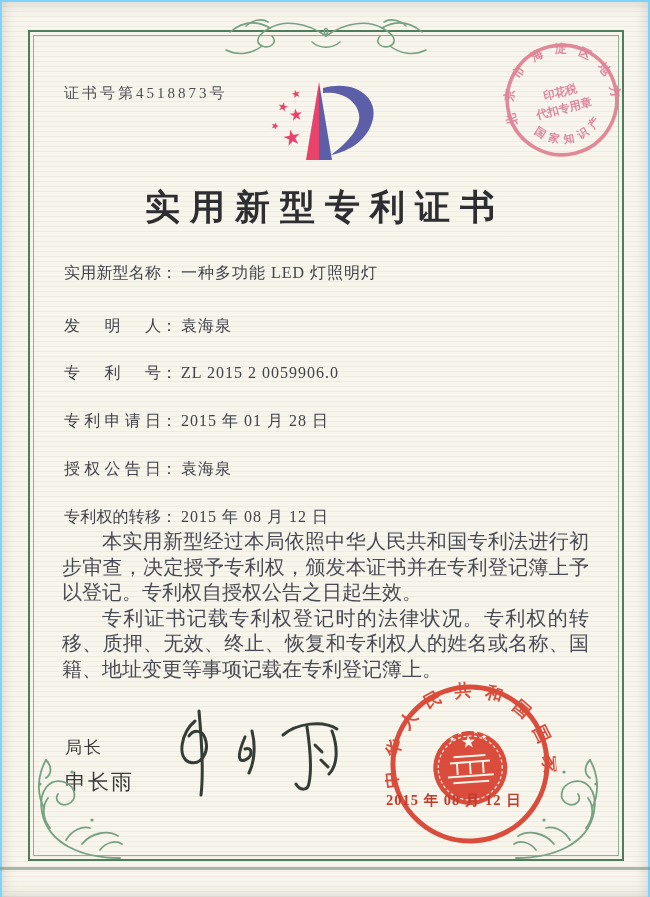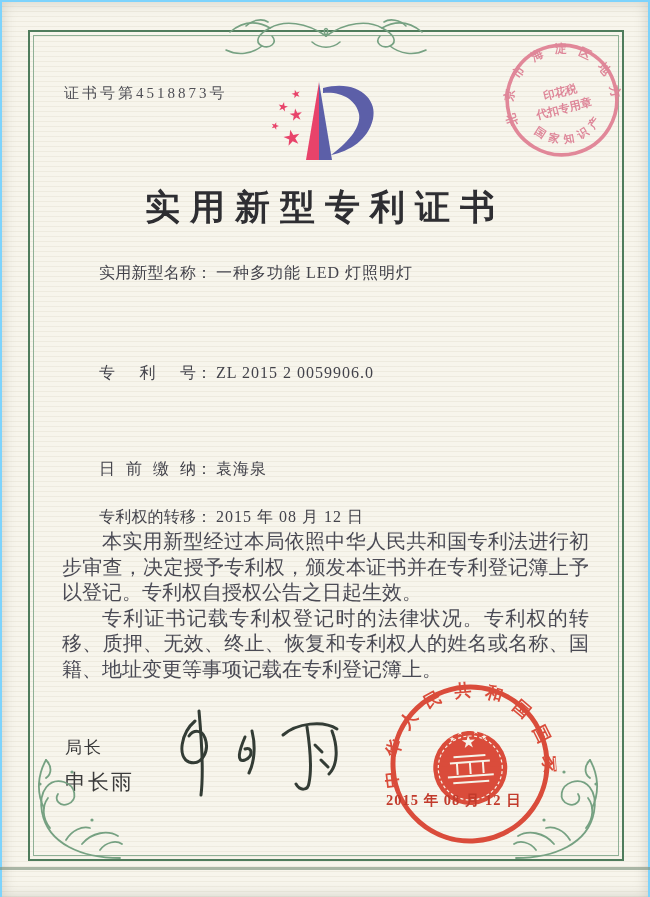--- a/index.html
+++ b/index.html
@@ -16,21 +16,21 @@
   #frame{position:absolute;left:28px;top:30px;width:592px;height:827px;
          border:2px solid var(--border-green,#4f7c5c);}
   #frame-inner{position:absolute;left:3px;top:3px;right:3px;bottom:3px;
          border:1px solid #8fb096;}
   .abs{position:absolute;}
   #cert-no{left:64px;top:84px;font-size:15px;letter-spacing:3px;color:#4f4f55;}
   #title{left:0;top:184px;width:650px;text-align:center;font-size:35px;font-weight:600;
          letter-spacing:10px;color:#2e2e32;}
   .field-row{left:64px;width:540px;font-size:16px;color:#43434b;}
   .f-label{display:inline-block;width:97px;text-align:justify;text-align-last:justify;
-           -moz-text-align-last:justify;vertical-align:top;margin-left:35px;}
+           -moz-text-align-last:justify;vertical-align:top;}
   .f-colon{display:inline-block;margin-right:4px;}
   .f-value{letter-spacing:1px;}
   #body-text{left:62px;top:529px;width:527px;font-size:20px;line-height:25.5px;
              color:#4a4a54;text-align:justify;}
   #body-text p{margin:0;text-indent:2em;}
   #signer-title{left:65px;top:736px;font-size:17px;color:#3a3a3a;
                 font-family:"Liberation Sans","DejaVu Sans",sans-serif;letter-spacing:2px;}
   #signer-name{left:65px;top:768px;font-size:21px;color:#3a3a3a;
                font-family:"Liberation Sans","DejaVu Sans",sans-serif;letter-spacing:2px;}
   #signature{left:165px;top:703px;width:200px;height:100px;z-index:3;}
@@ -135,25 +135,31 @@
     </text>
     <text x="60" y="56" text-anchor="middle" font-size="11" fill="#dc7d92" font-weight="bold">印花税</text>
     <text x="60" y="72" text-anchor="middle" font-size="11" fill="#dc7d92" font-weight="bold">代扣专用章</text>
   </svg>
 
   <div id="title" class="abs">实用新型专利证书</div>
 
   <div class="abs field-row" style="top:263px">
     <span class="f-label">实用新型名称</span><span class="f-colon">：</span><span class="f-value">一种多功能 LED 灯照明灯</span>
   </div>
+  <div class="abs field-row" style="top:316px">
+    <span class="f-label">发明人</span><span class="f-colon">：</span><span class="f-value">袁海泉</span>
+  </div>
   <div class="abs field-row" style="top:363px">
     <span class="f-label">专利号</span><span class="f-colon">：</span><span class="f-value">ZL 2015 2 0059906.0</span>
   </div>
+  <div class="abs field-row" style="top:411px">
+    <span class="f-label">专利申请日</span><span class="f-colon">：</span><span class="f-value">2015 年 01 月 28 日</span>
+  </div>
   <div class="abs field-row" style="top:459px">
-    <span class="f-label">日前缴纳</span><span class="f-colon">：</span><span class="f-value">袁海泉</span>
+    <span class="f-label">授权公告日</span><span class="f-colon">：</span><span class="f-value">袁海泉</span>
   </div>
   <div class="abs field-row" style="top:507px">
     <span class="f-label">专利权的转移</span><span class="f-colon">：</span><span class="f-value">2015 年 08 月 12 日</span>
   </div>
 
   <div id="body-text" class="abs">
     <p>本实用新型经过本局依照中华人民共和国专利法进行初步审查，决定授予专利权，颁发本证书并在专利登记簿上予以登记。专利权自授权公告之日起生效。</p>
     <p>专利证书记载专利权登记时的法律状况。专利权的转移、质押、无效、终止、恢复和专利权人的姓名或名称、国籍、地址变更等事项记载在专利登记簿上。</p>
   </div>
 

